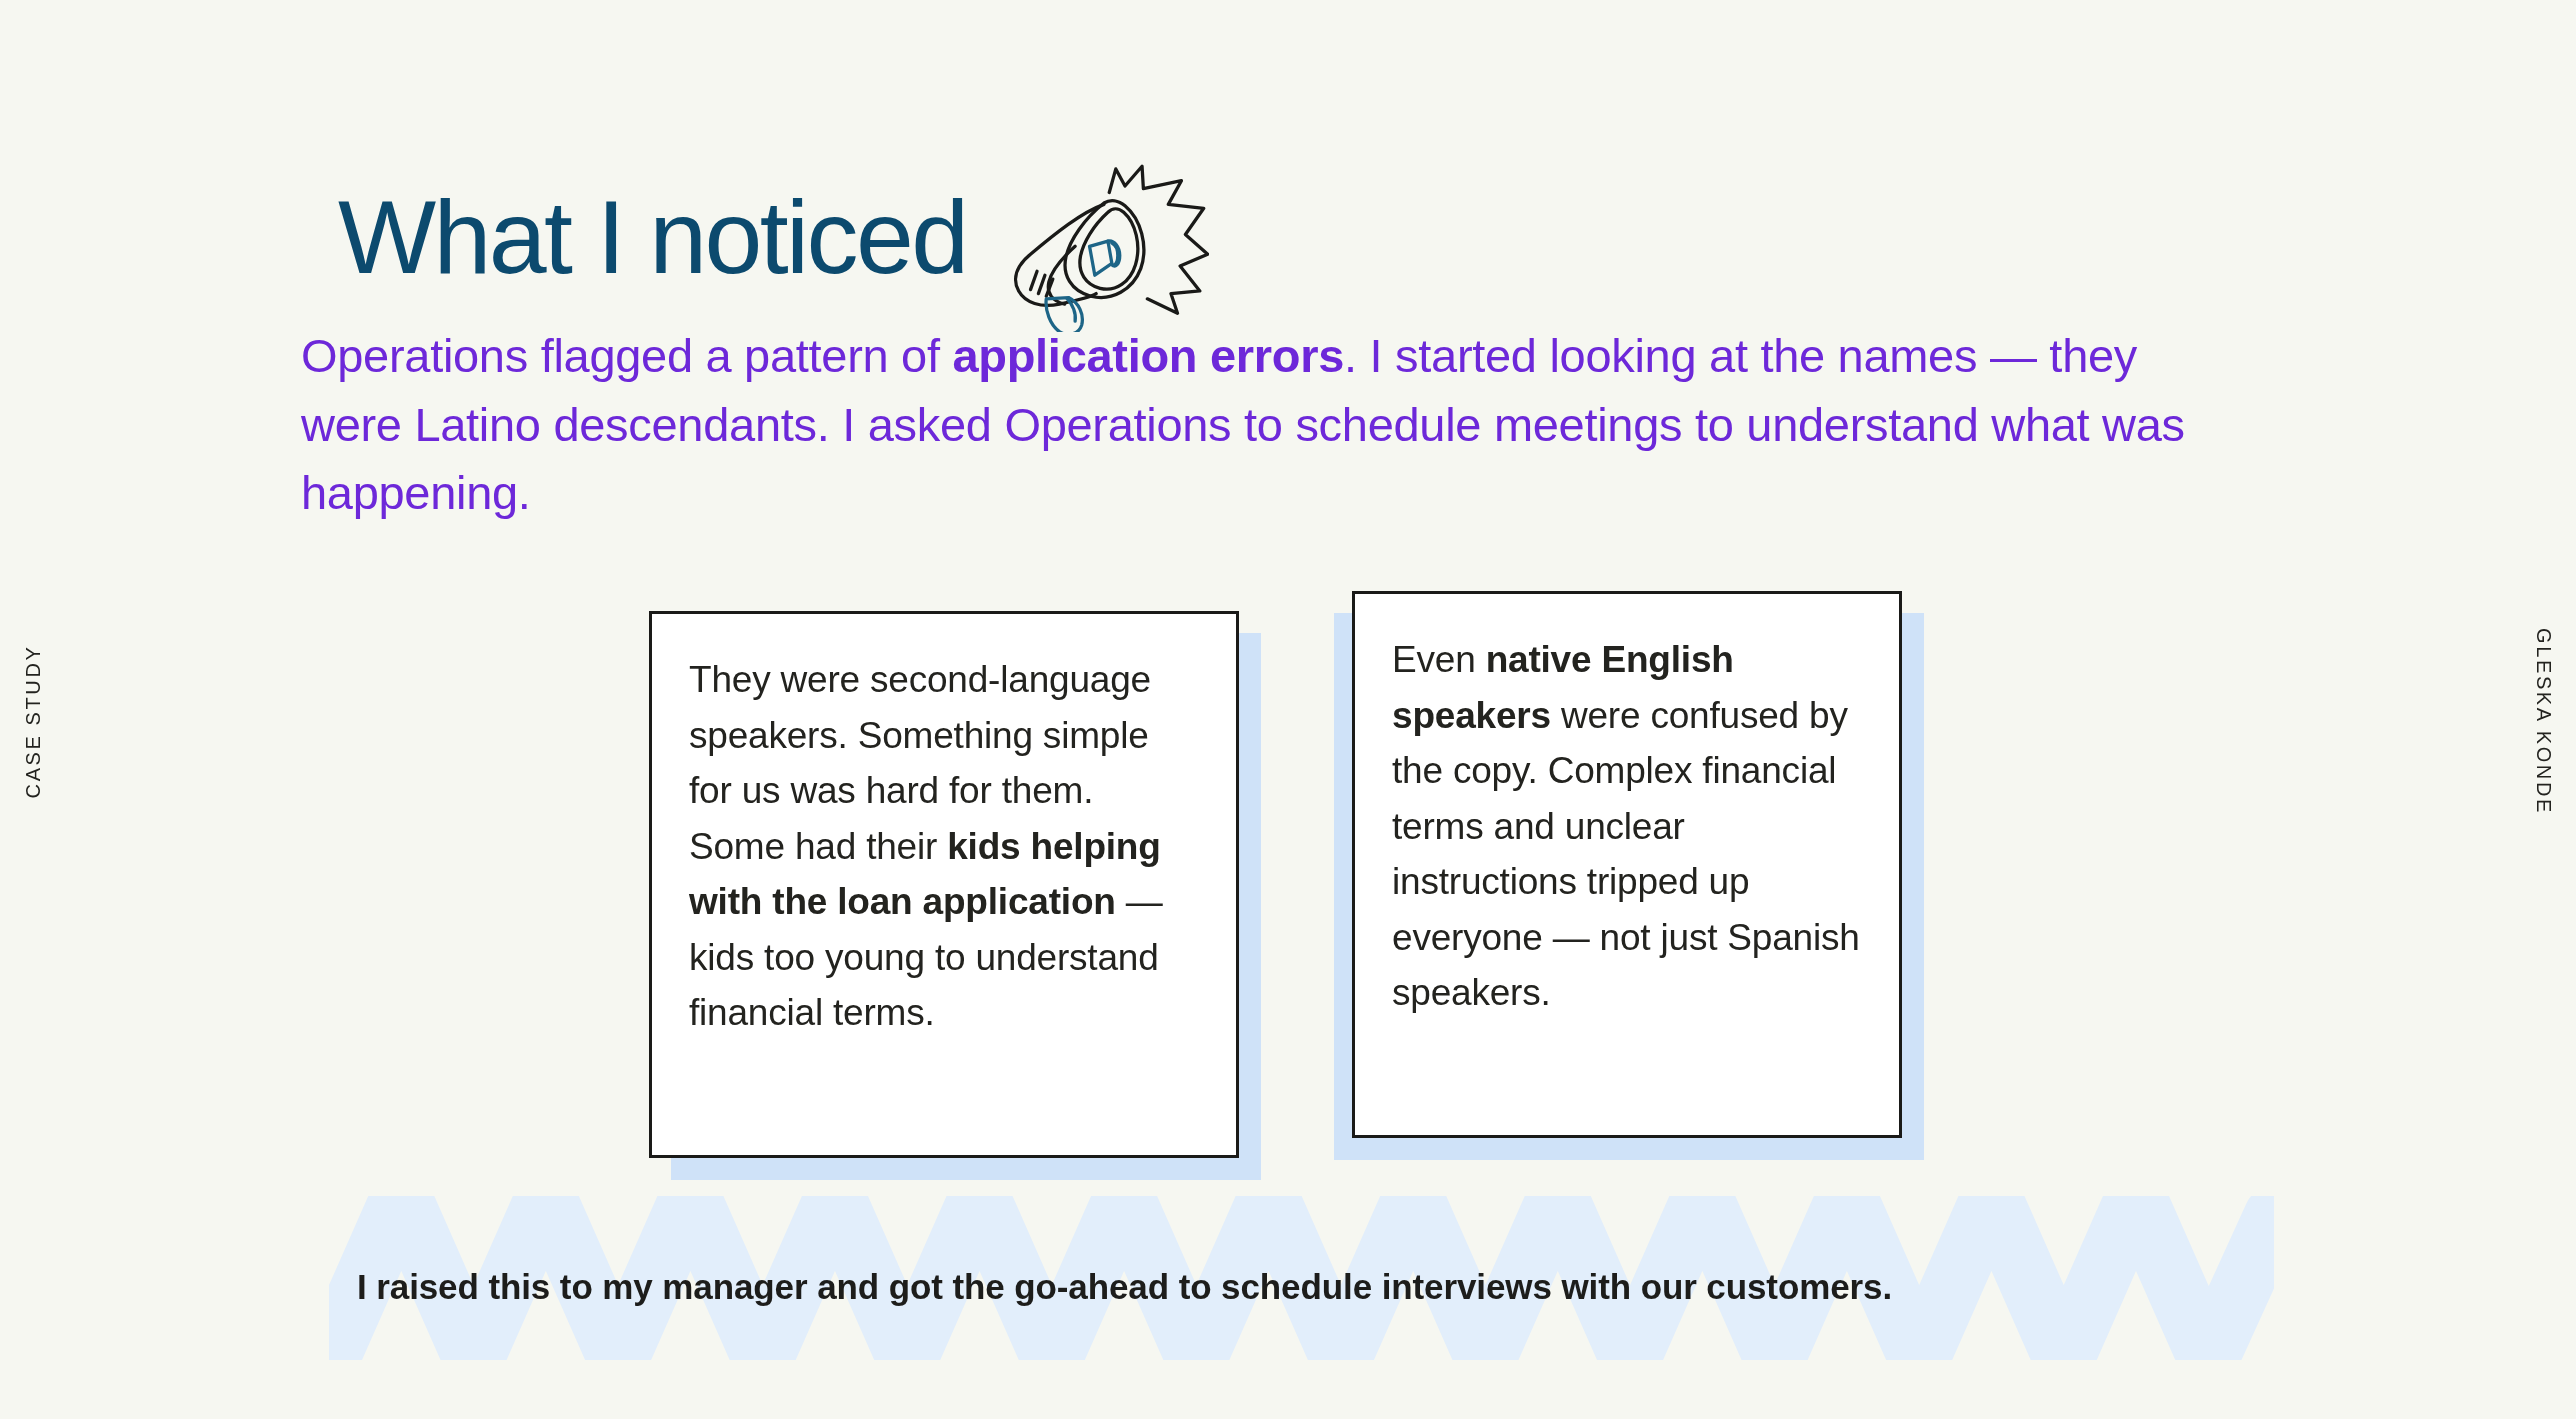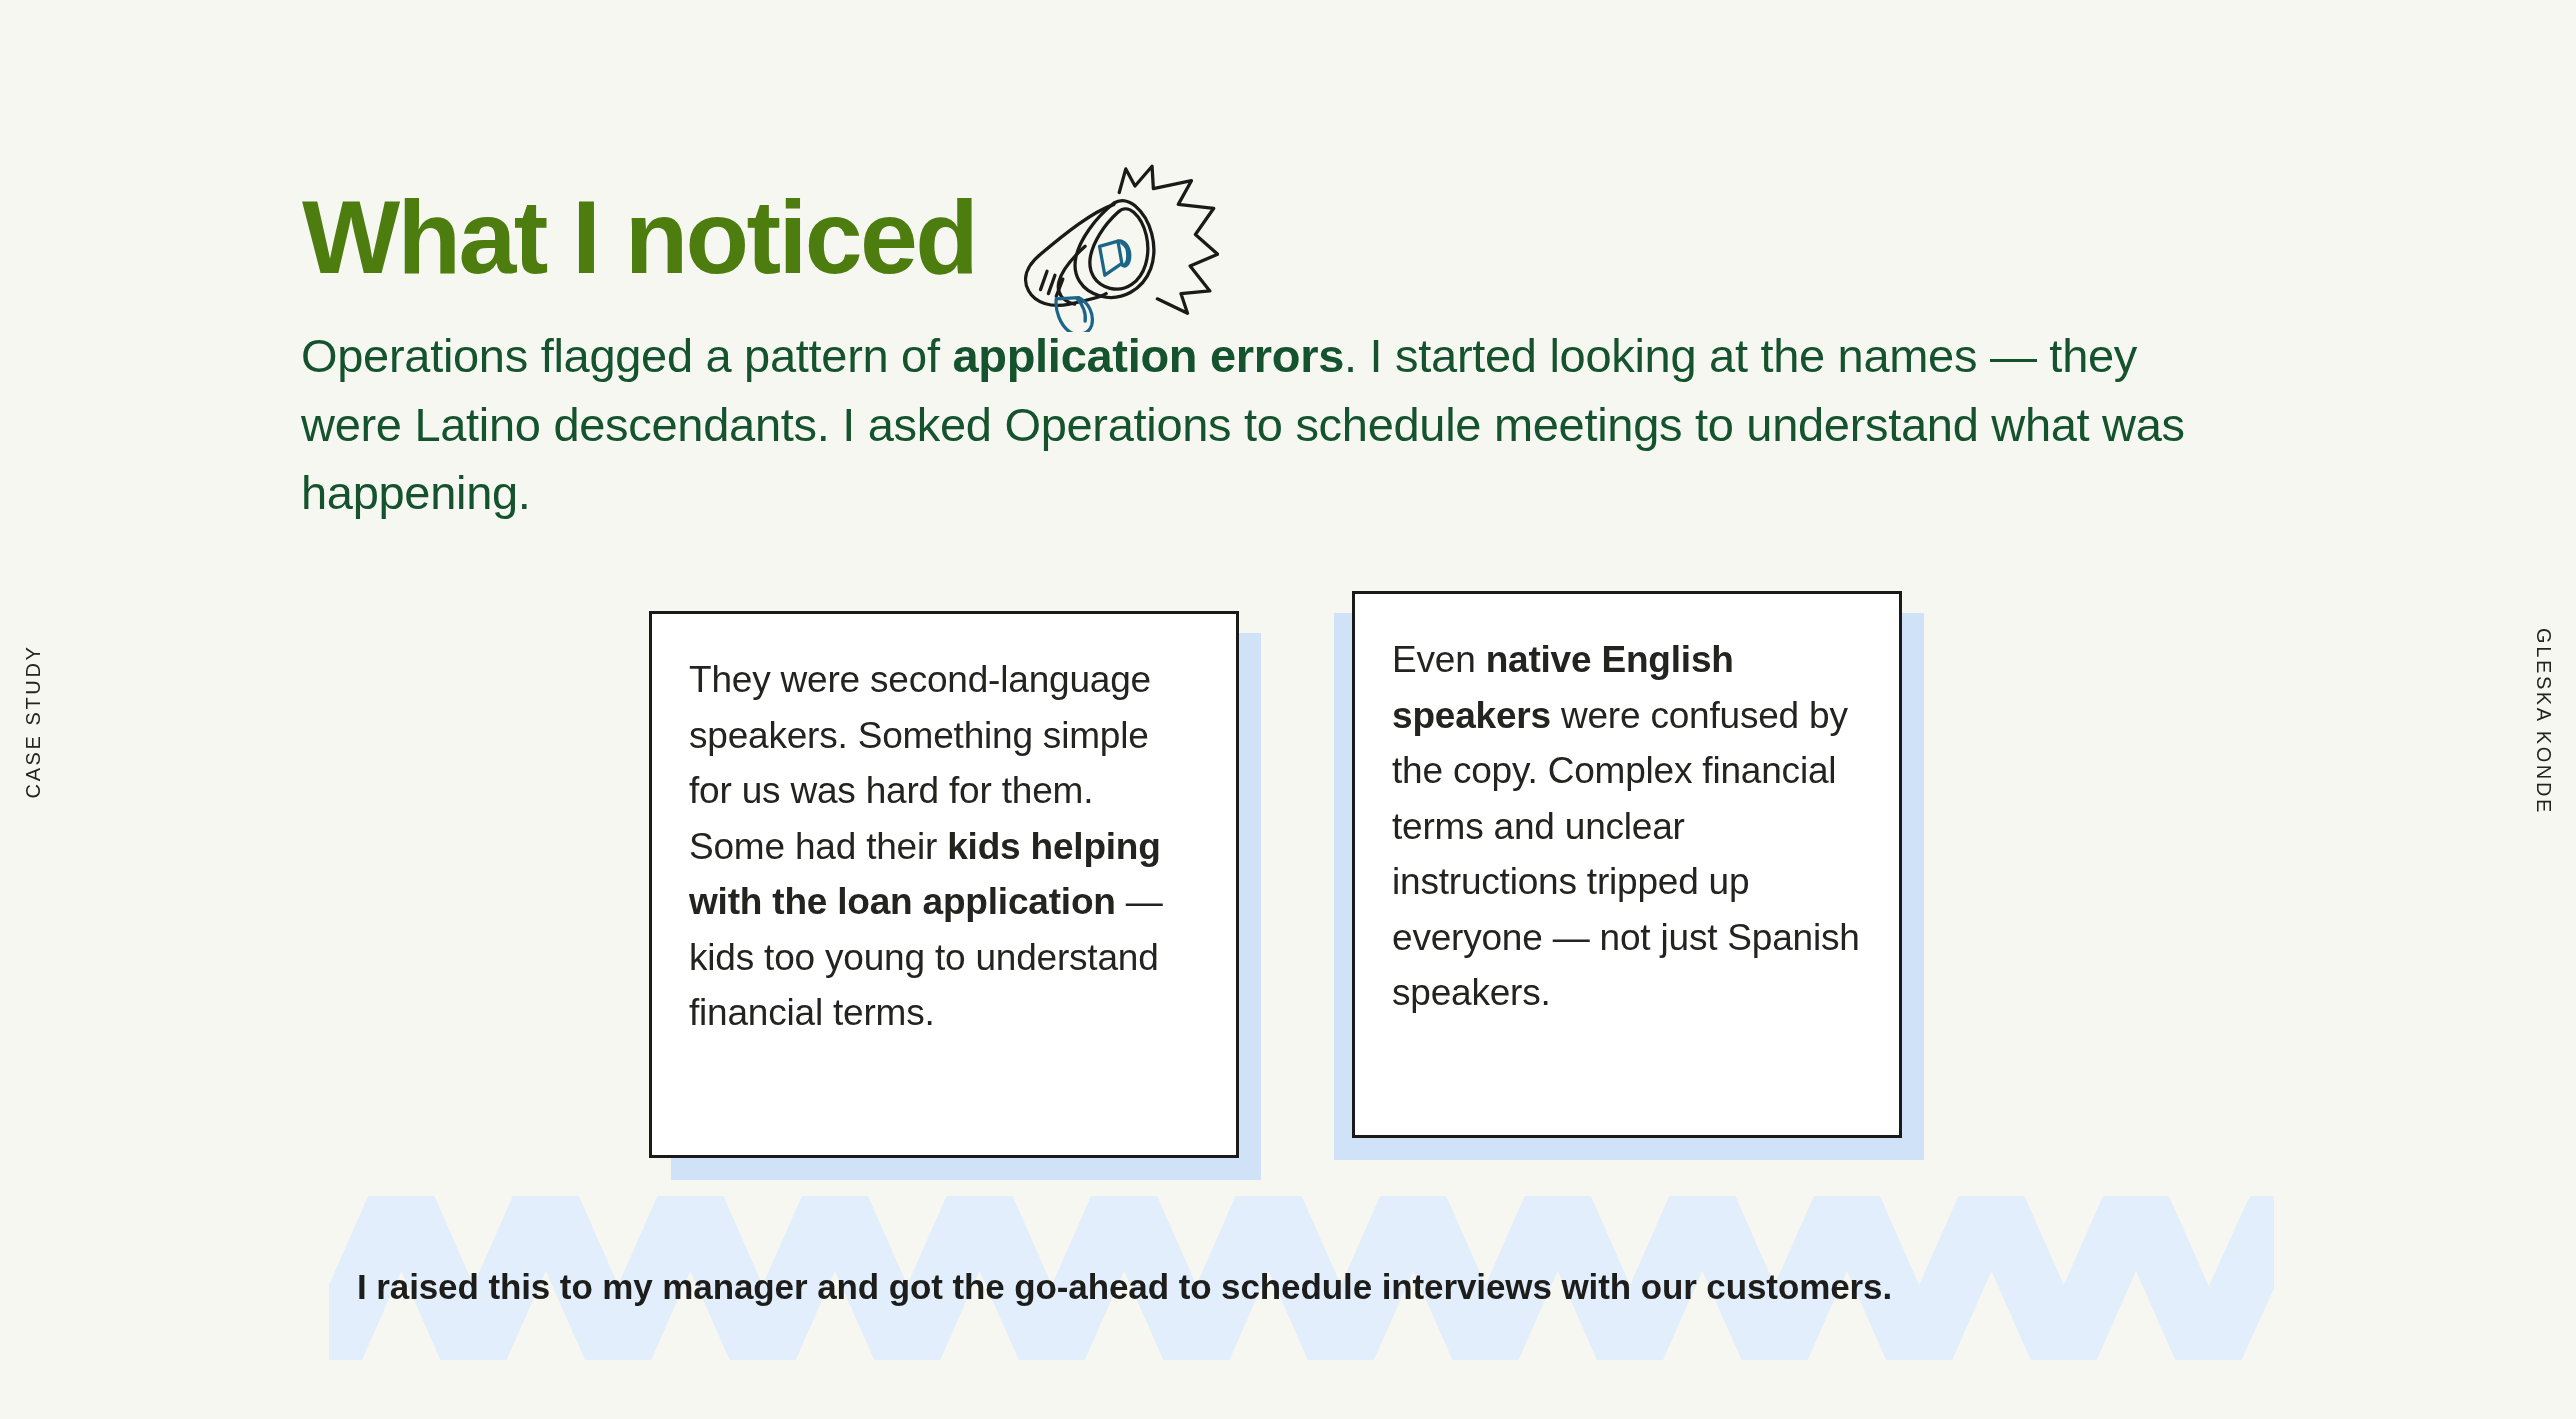--- a/index.html
+++ b/index.html
@@ -42,35 +42,36 @@
   
   .title-row {
     position:absolute;
     left:302px; top:141px;
     display:flex;
     align-items:center;
     gap:33px;
   }
   .title {
     font-size:104px;
-    font-weight:700;
+    font-weight:400;
     letter-spacing:-2.6px;
-    color:#4d7c0f;
+    color:#0c4a6e;
     line-height:1;
+    margin-left:36px;
   }
   .megaphone { width:210px; height:191px; display:block; }
 
   
   .intro {
     position:absolute;
     left:301px; top:322px;
     width:1945px;
     font-size:47px;
     line-height:1.46;
-    color:#14532d;
+    color:#6d28d9;
     font-weight:300;
     letter-spacing:-0.3px;
   }
   .intro b { font-weight:700; }
 
   
   .cards { position:absolute; left:0; top:0; }
 
   .card-wrap { position:absolute; }
 

